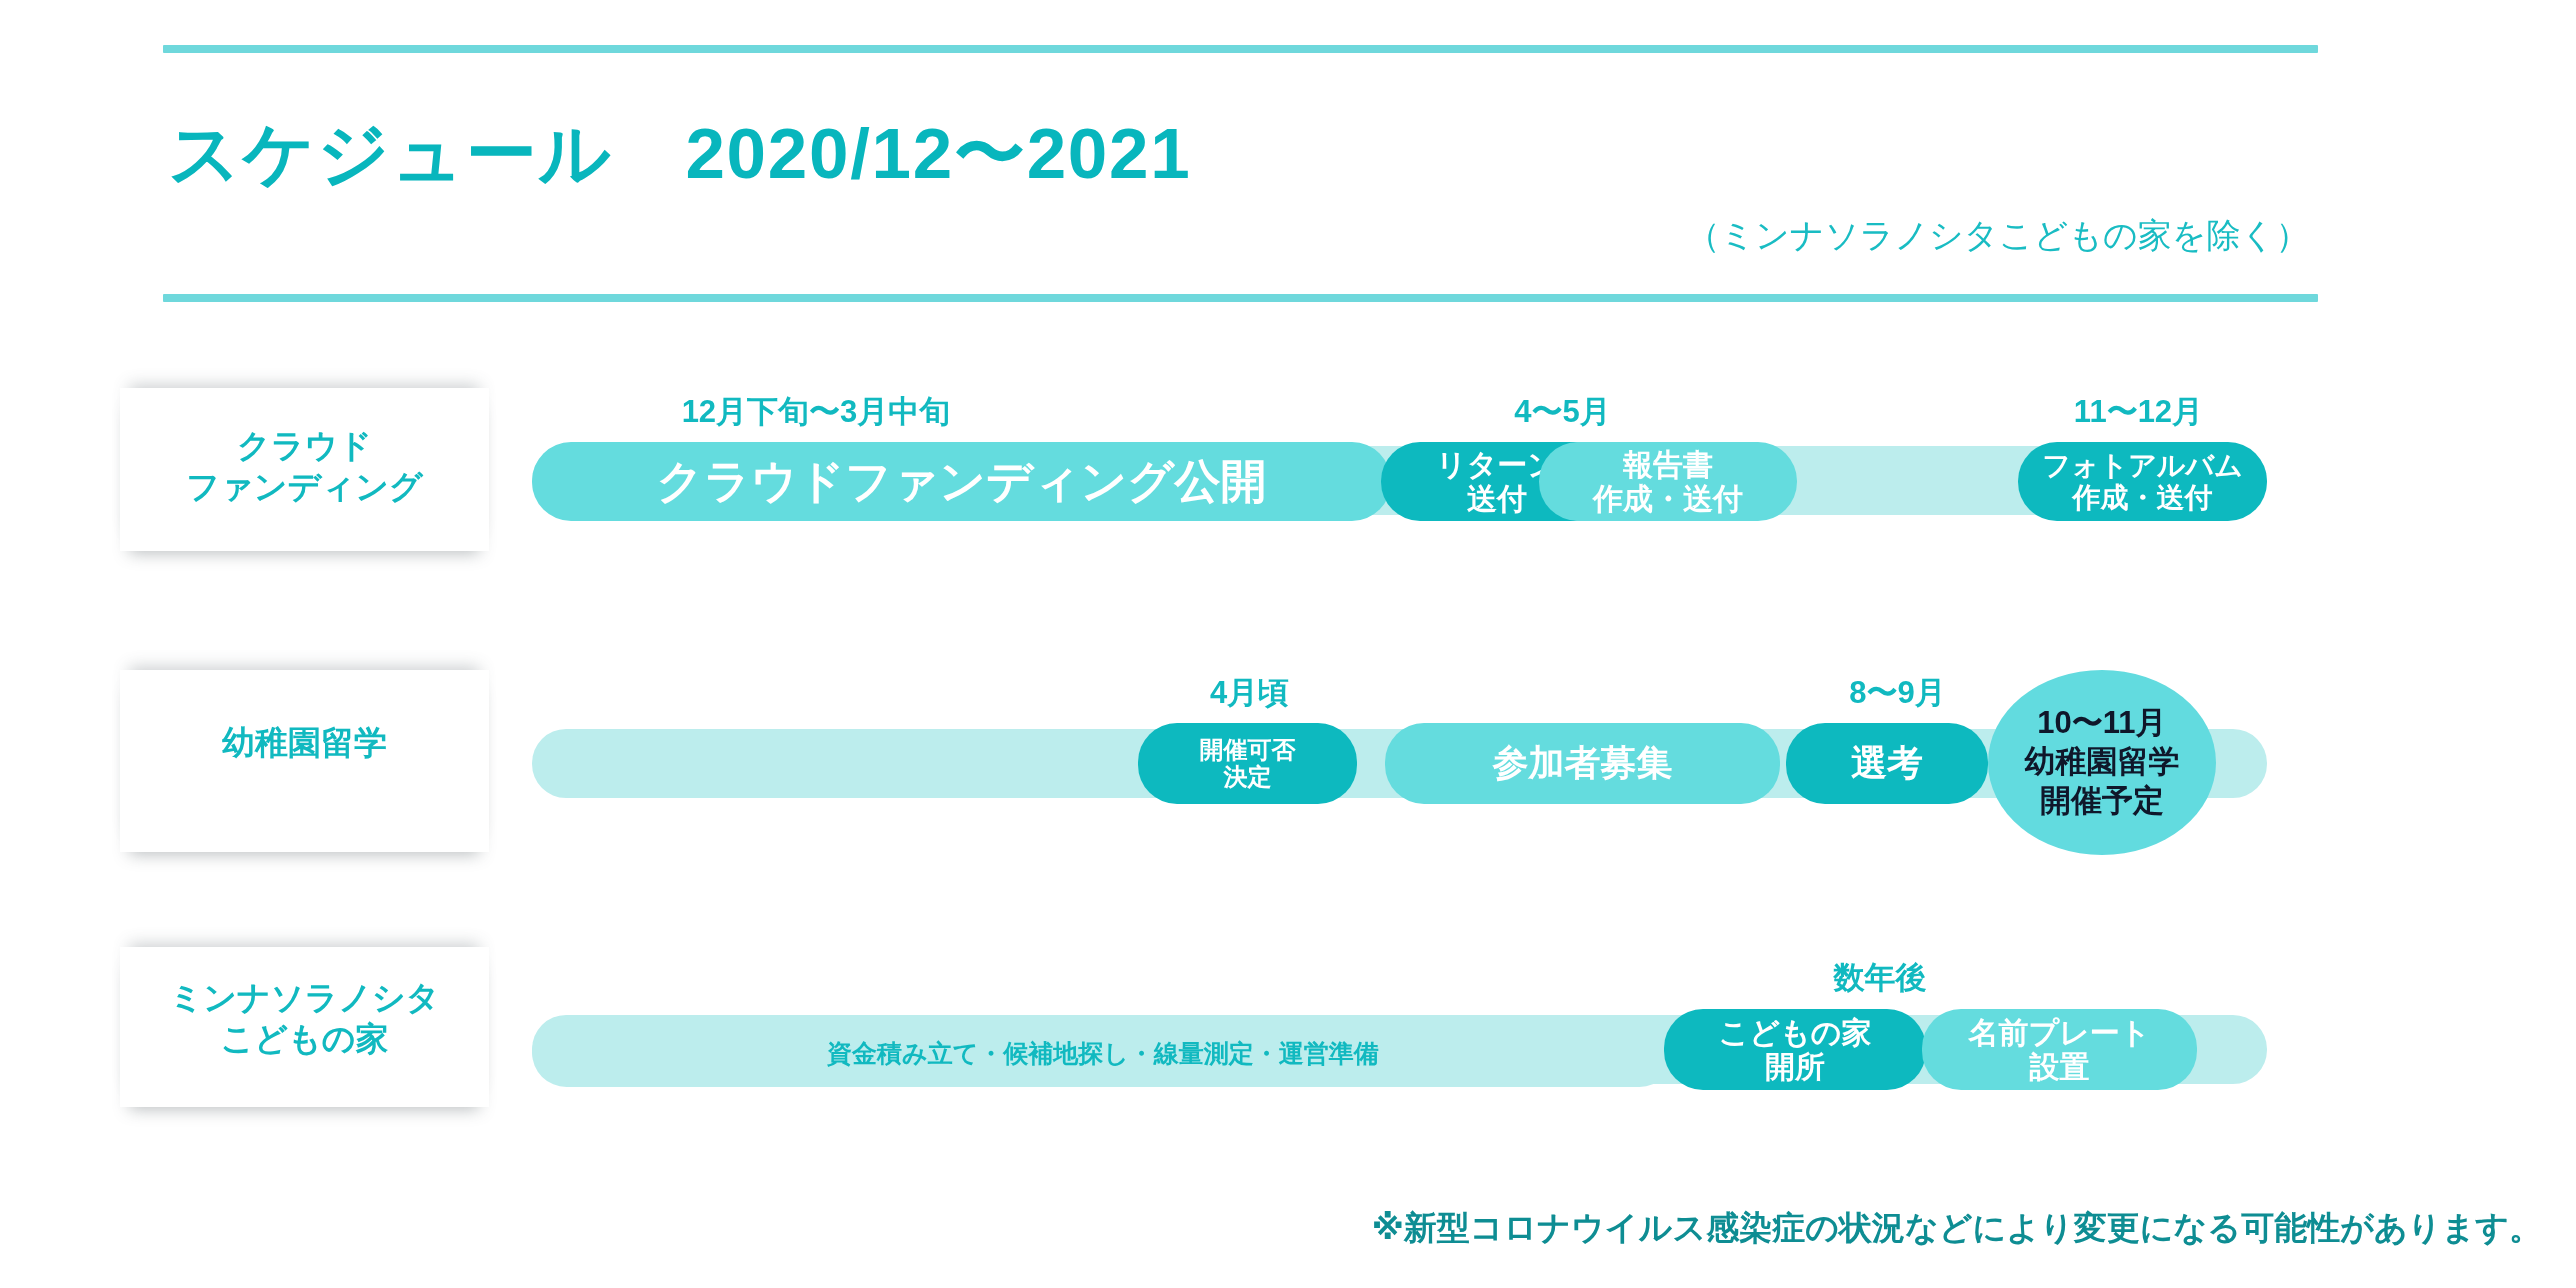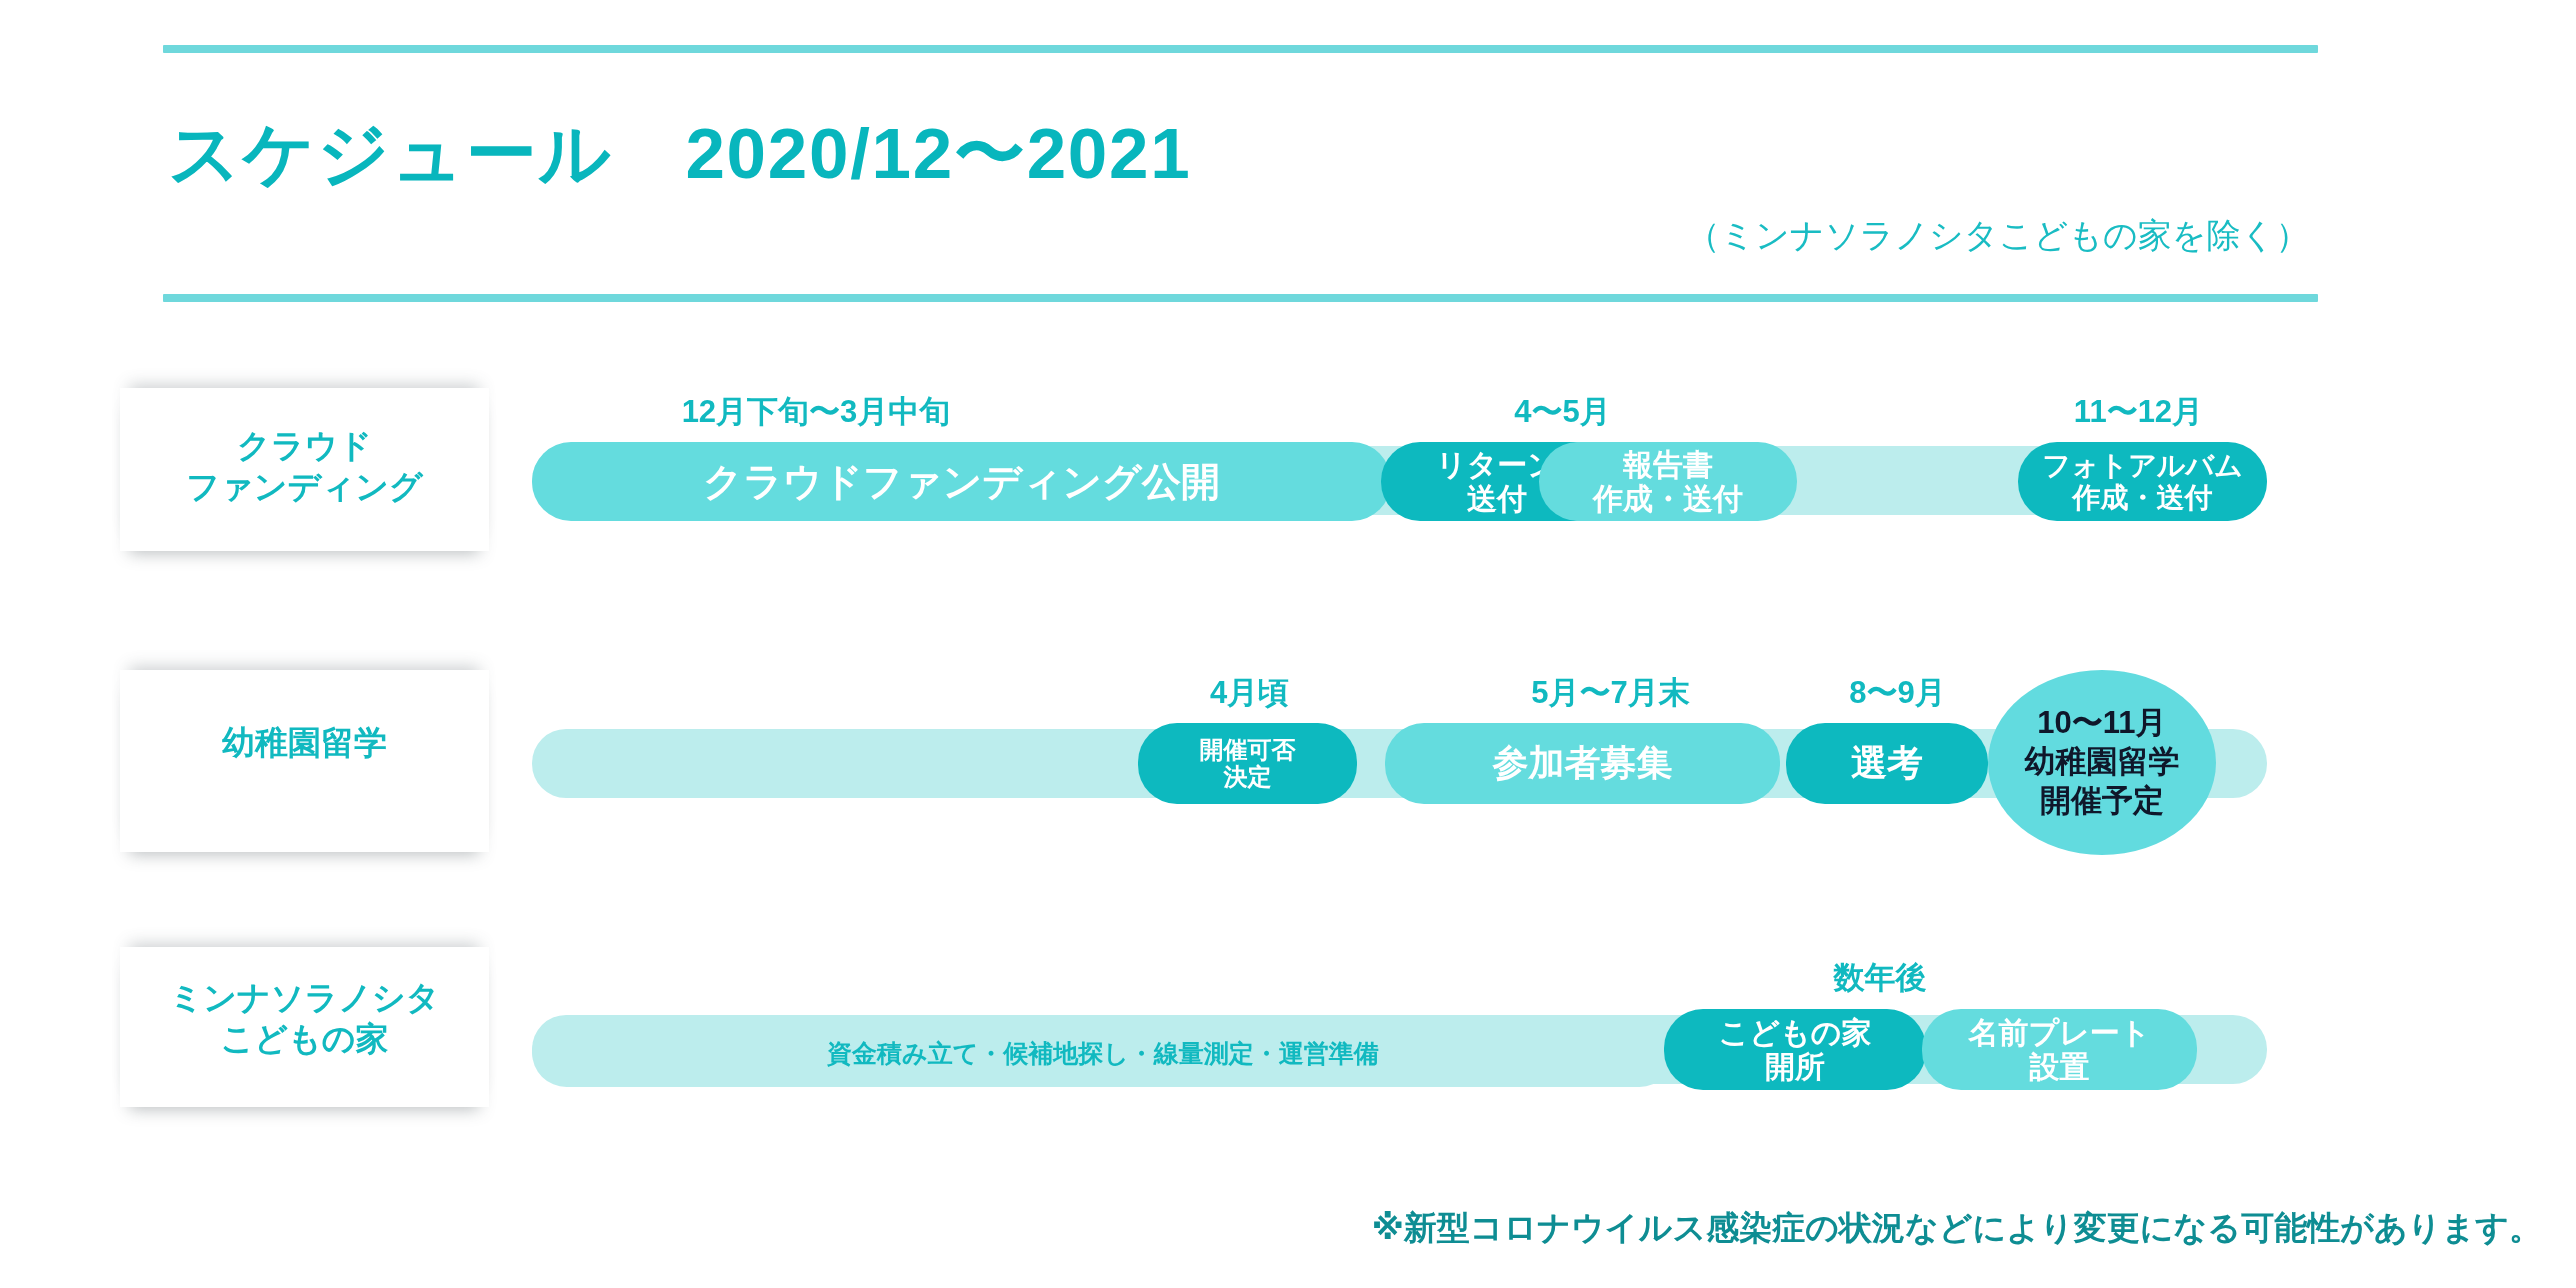--- a/index.html
+++ b/index.html
@@ -160,40 +160,39 @@
 
   <div class="row-label">クラウド
 ファンディング</div>
 
   <div class="track" style="left:532px; top:77px; width:1735px;"></div>
 
   <div class="caption" style="left:550px; top:21.5px; width:532px;">12月下旬〜3月中旬</div>
   <div class="caption" style="left:1451px; top:21.5px; width:223px;">4〜5月</div>
   <div class="caption" style="left:2001px; top:21.5px; width:275px;">11〜12月</div>
 
-  <div class="pill mid" style="left:532px; top:73px; width:859px; height:79px; font-size:39px;">クラウドファンディング公開</div>
+  <div class="pill mid" style="left:532px; top:73px; width:859px; height:79px; font-size:46px;">クラウドファンディング公開</div>
 
   <div class="pill dark" style="left:1381px; top:73px; width:232px; height:79px; font-size:30px;">リターン
 送付</div>
 
   <div class="pill mid" style="left:1539px; top:73px; width:258px; height:79px; font-size:30px;">報告書
 作成・送付</div>
 
   <div class="pill dark" style="left:2018px; top:73px; width:249px; height:79px; font-size:28px;">フォトアルバム
 作成・送付</div>
 </div>
 
 <div class="row" id="row-1">
 
   <div class="row-label">幼稚園留学</div>
 
   <div class="track" style="left:532px; top:76px; width:1735px;"></div>
 
   <div class="caption" style="left:1142px; top:19px; width:215px;">4月頃</div>
-  <div class="caption" style="left:1430px; top:19px; width:361px;">5月〜7月末</div>
   <div class="caption" style="left:1790px; top:19px; width:215px;">8〜9月</div>
 
   <div class="pill dark" style="left:1138px; top:70px; width:219px; height:81px; font-size:24px;">開催可否
 決定</div>
 
   <div class="pill mid" style="left:1385px; top:70px; width:395px; height:81px; font-size:36px;">参加者募集</div>
 
   <div class="pill dark" style="left:1786px; top:70px; width:202px; height:81px; font-size:36px;">選考</div>
 
   <div class="bubble" style="left:1988px; top:17px; width:228px; height:185px;">10〜11月

